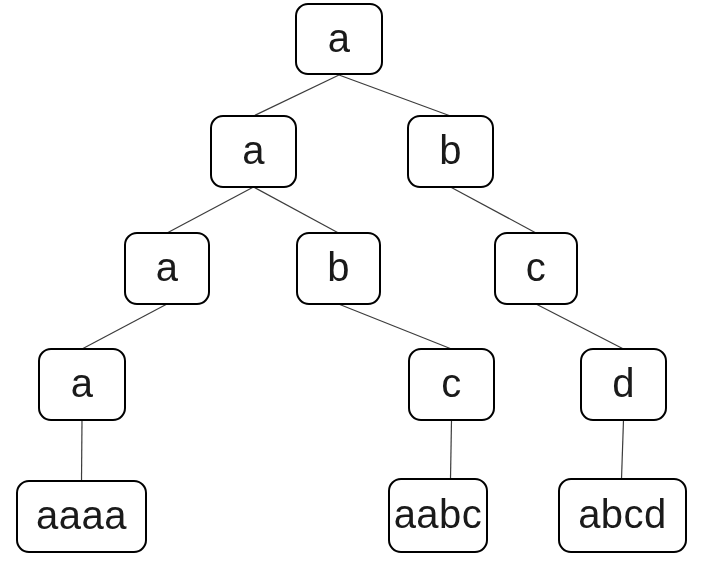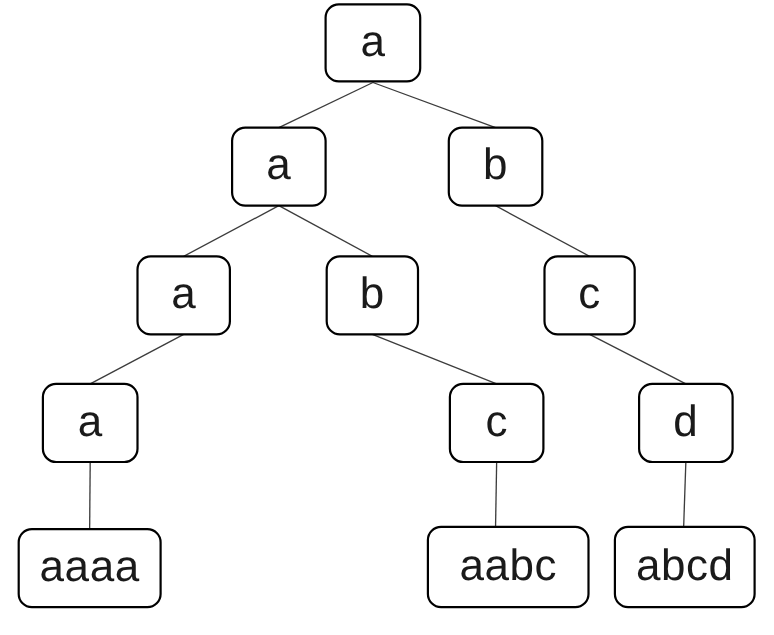--- a/index.html
+++ b/index.html
@@ -103,21 +103,21 @@
   </div>
 
   <div class="node" style="left:580px; top:348px; width:87px;  height:73px;">
     <span class="node-label">d</span>
   </div>
 
   <div class="node" style="left:16px;  top:480px; width:131px; height:73px;">
     <span class="node-label">aaaa</span>
   </div>
 
-  <div class="node" style="left:388px; top:478px; width:148px; height:75px;">
+  <div class="node" style="left:388px; top:478px; width:100px; height:75px;">
     <span class="node-label">aabc</span>
   </div>
 
   <div class="node" style="left:558px; top:478px; width:129px; height:75px;">
     <span class="node-label">abcd</span>
   </div>
 
 </div>
 
 </body></html>

